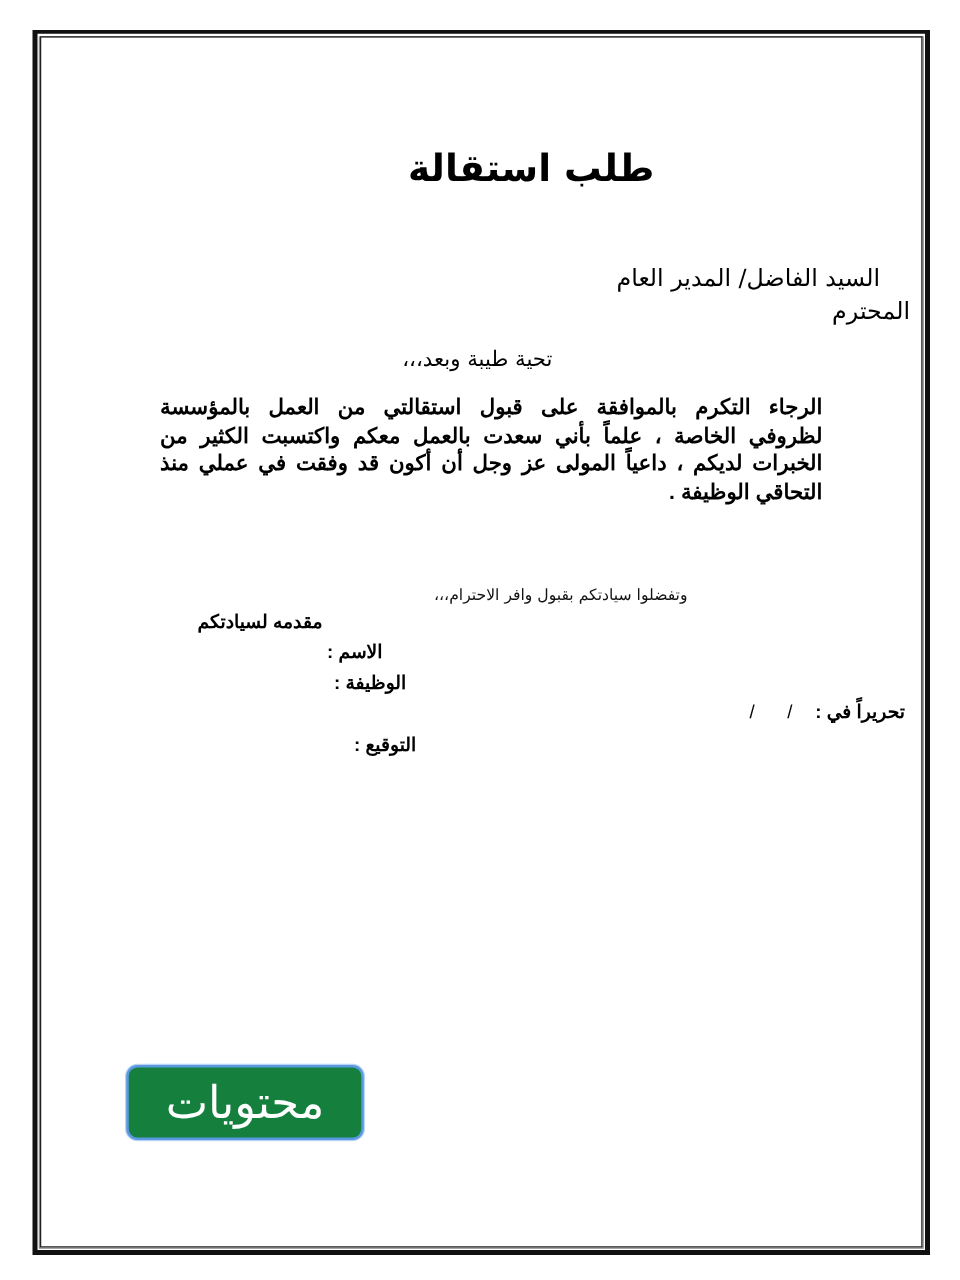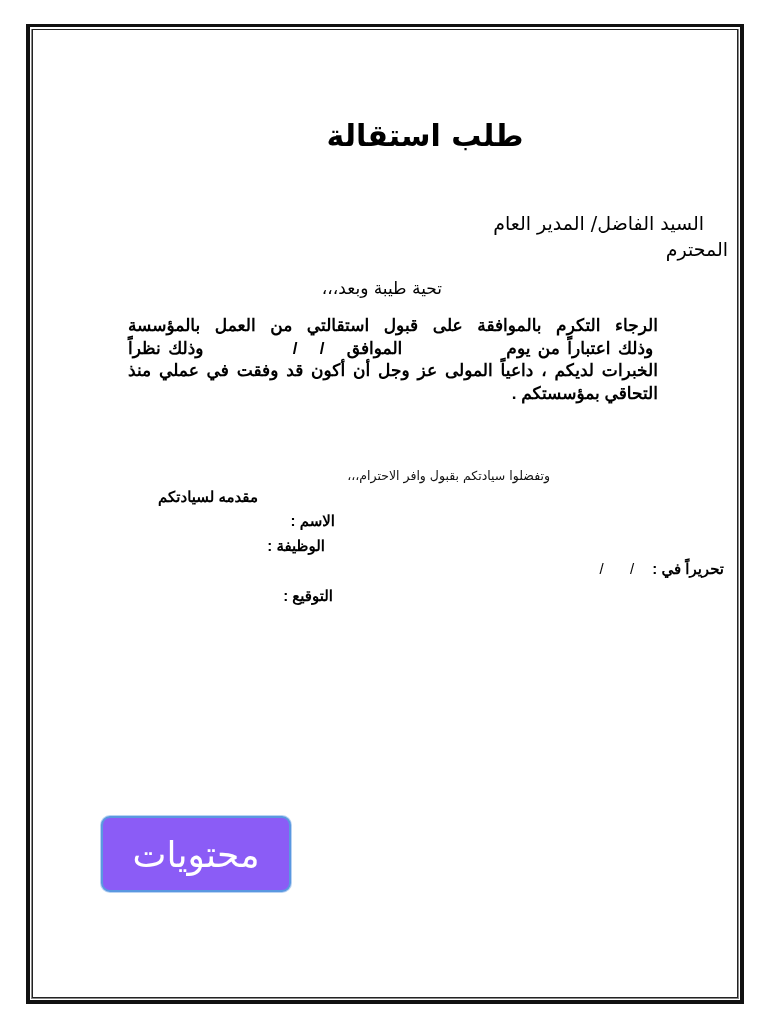--- a/index.html
+++ b/index.html
@@ -27,28 +27,28 @@
     .body-text {
       right: 110px; top: 315px; width: 530px;
       font-family: "Liberation Sans", sans-serif; font-weight: bold; font-size: 17px;
       line-height: 22.5px; text-align: justify; text-align-last: right; white-space: normal;
     }
     .body-text .line { display: block; white-space: pre; text-align: justify; text-align-last: justify; }
     .body-text .line.last { text-align-last: right; }
     .closing { right: 218px; top: 468px; font-size: 12.5px; color: #111; margin-left: 27px; }
     .presenter { right: 510px; top: 488px; font-family: "Liberation Sans", sans-serif; font-weight: bold; font-size: 15px; }
     .field { font-family: "Liberation Sans", sans-serif; font-weight: bold; font-size: 15px; }
-    .f-name { right: 433px; top: 512px; }
+    .f-name { right: 462px; top: 512px; }
     .f-job { right: 443px; top: 537px; }
     .f-date { right: 44px; top: 560px; }
     .f-sign { right: 435px; top: 587px; }
     .date-slashes { word-spacing: 22px; margin-right: 14px; font-weight: normal; }
     .logo {
-      position: absolute; left: 101px; top: 816px; width: 190px; height: 76px;
-      box-sizing: border-box; background: #8b5cf6; border: 2px solid #5a98e0;
+      position: absolute; left: 101px; top: 852px; width: 190px; height: 60px;
+      box-sizing: border-box; background: #15803d; border: 2px solid #5a98e0;
       border-radius: 9px; box-shadow: 0 0 0 1px #b9d3f3;
       display: flex; align-items: center; justify-content: center;
       color: #ffffff; font-family: "DejaVu Sans", sans-serif; font-size: 36px; direction: rtl;
       letter-spacing: 1px;
     }
   </style>
 </head>
 <body>
 
 <div class="page-frame"></div>
@@ -57,23 +57,23 @@
 
 <div class="abs salutation">
   <span class="l1">السيد الفاضل/ المدير العام</span>
   <span>المحترم</span>
 </div>
 
 <div class="abs greeting">تحية طيبة وبعد،،،</div>
 
 <div class="abs body-text">
   <span class="line">الرجاء التكرم بالموافقة على قبول استقالتي من العمل بالمؤسسة</span>
-  <span class="line"> وذلك اعتباراً من يوم              الموافق   /   /            وذلك نظراً</span>
+  <span class="line">لظروفي الخاصة ، علماً بأني سعدت بالعمل معكم واكتسبت الكثير من</span>
   <span class="line">الخبرات لديكم ، داعياً المولى عز وجل أن أكون قد وفقت في عملي منذ</span>
-  <span class="line last">التحاقي بمؤسستكم .</span>
+  <span class="line last">التحاقي الوظيفة .</span>
 </div>
 
 <div class="abs closing">وتفضلوا سيادتكم بقبول وافر الاحترام،،،</div>
 
 <div class="abs presenter">مقدمه لسيادتكم</div>
 
 <div class="abs field f-name">الاسم :</div>
 <div class="abs field f-job">الوظيفة :</div>
 <div class="abs field f-date">
   <span>تحريراً في :</span>

